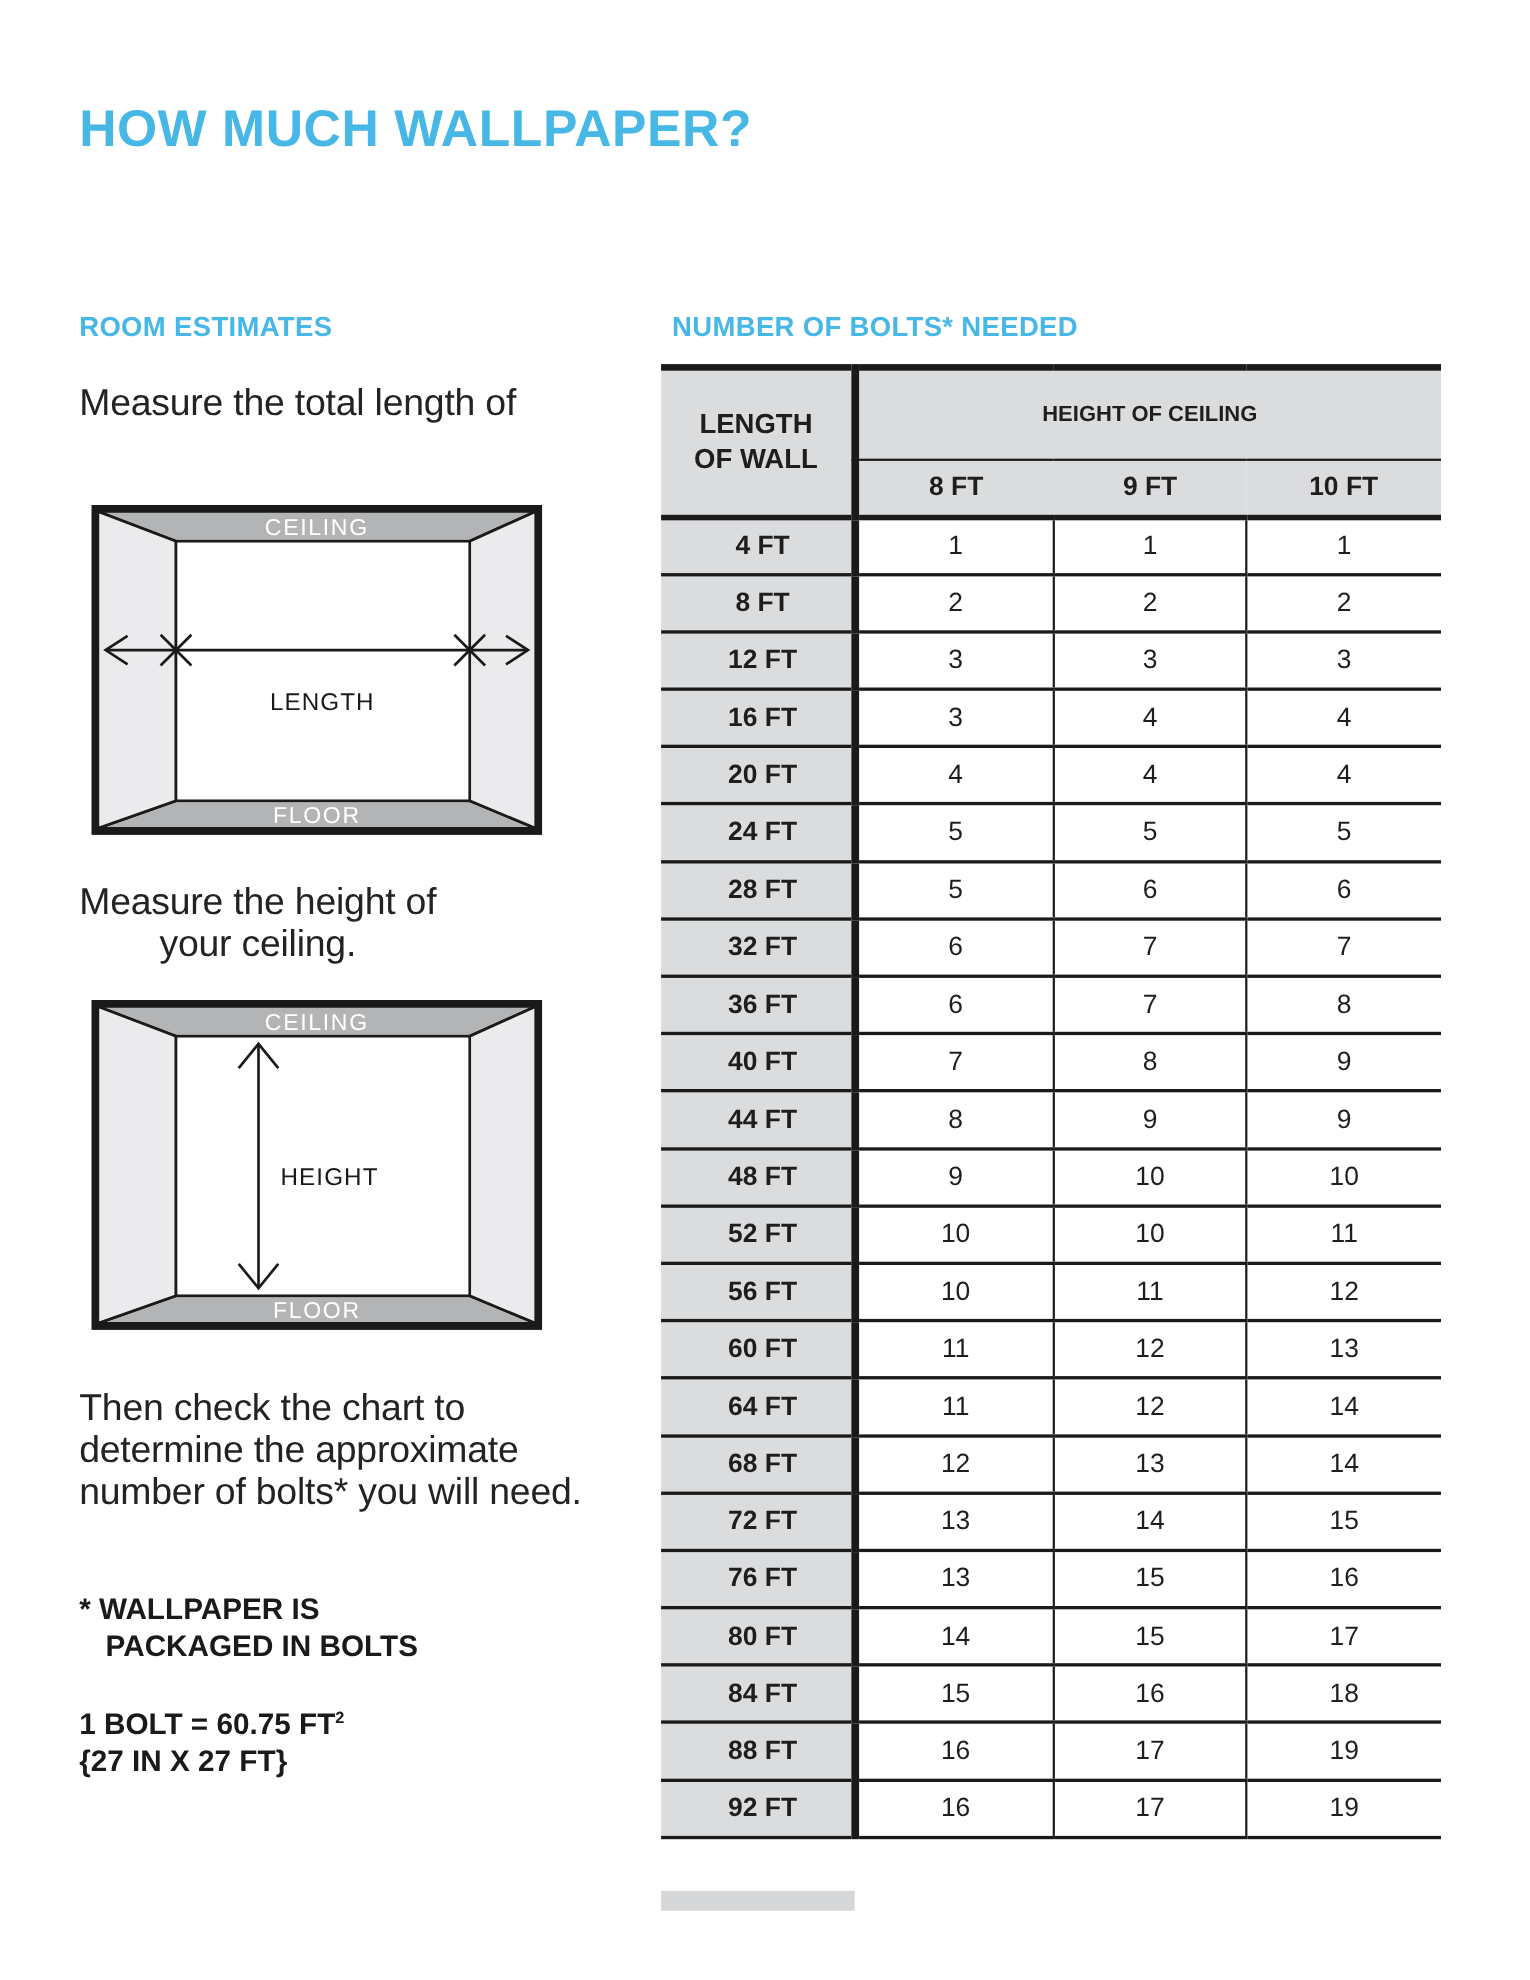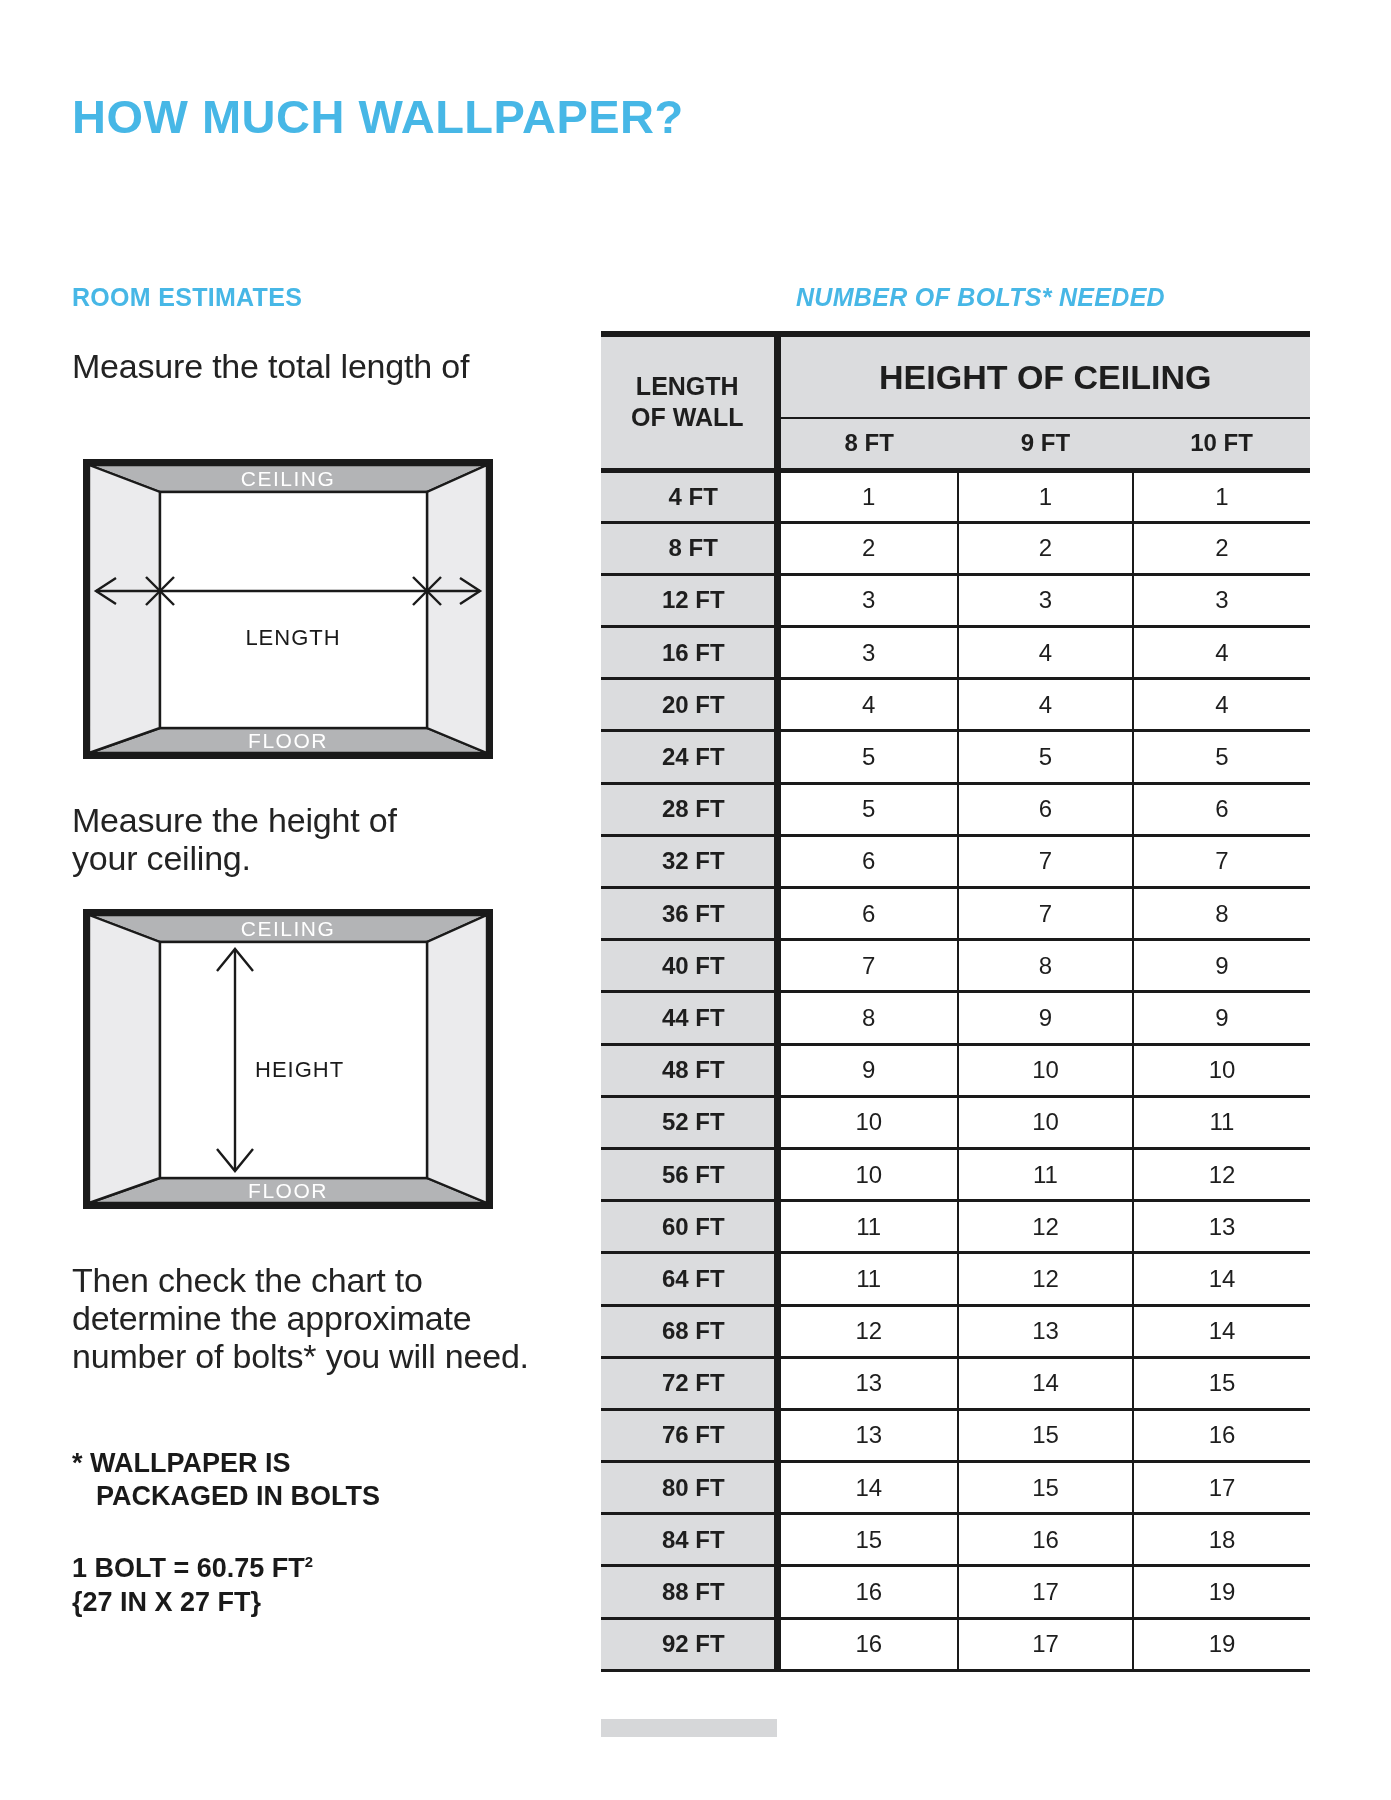--- a/index.html
+++ b/index.html
@@ -12,26 +12,26 @@
   *{margin:0;padding:0;box-sizing:border-box;}
   body{background:#ffffff;font-family:"Liberation Sans",sans-serif;color:var(--ink);}
   .page{position:relative;width:1391px;height:1800px;background:#ffffff;overflow:hidden;margin-top:21px;}
 
   .page-title{position:absolute;left:72px;top:68px;font-size:47px;font-weight:bold;
     color:var(--accent);letter-spacing:.5px;white-space:nowrap;}
 
   .section-title{position:absolute;font-size:25px;font-weight:bold;color:var(--accent);
     letter-spacing:.3px;white-space:nowrap;}
   #room-estimates{left:72px;top:262px;}
-  #bolts-heading{left:626px;top:262px;width:709px;text-align:center;font-style:italic;}
+  #bolts-heading{left:611px;top:262px;width:709px;}
 
   .para{position:absolute;left:72px;font-size:34px;line-height:38px;color:#232323;
     letter-spacing:-.2px;}
   #para1{top:326px;}
-  #para2{top:780px;}
+  #para2{top:780px;text-align:center;}
   #para3{top:1240px;}
 
   .diagram{position:absolute;left:83px;width:410px;height:300px;}
   #diagram-length{top:438px;}
   #diagram-height{top:888px;}
 
   .footnote{position:absolute;left:72px;top:1426px;font-size:27px;font-weight:bold;
     line-height:33px;color:#1a1a1a;}
   .footnote .indent{padding-left:24px;}
   .boltspec{position:absolute;left:72px;top:1524px;font-size:27px;font-weight:bold;
@@ -41,21 +41,21 @@
   
   .gray-strip{position:absolute;left:601px;top:1698px;width:176px;height:18px;
     background:#D6D7D9;}
   table.bolts{position:absolute;left:601px;top:310px;width:709px;border-collapse:collapse;
     table-layout:fixed;}
   table.bolts th,table.bolts td{padding:0;text-align:center;vertical-align:middle;
     color:var(--ink);}
   th.corner{background:var(--cell-gray);font-size:25px;font-weight:bold;line-height:31px;
     border-top:6px solid #1a1a1a;border-right:7px solid #1a1a1a;
     border-bottom:5px solid #1a1a1a;}
-  th.group{background:var(--cell-gray);font-size:34px;font-weight:bold;height:84px;
+  th.group{background:var(--cell-gray);font-size:20px;font-weight:bold;height:84px;
     border-top:6px solid #1a1a1a;border-bottom:2px solid #1a1a1a;}
   tr.subhead th{background:var(--cell-gray);font-size:24px;font-weight:bold;height:52px;
     border-bottom:5px solid #1a1a1a;}
   tbody td{height:52.2px;font-size:24px;border-bottom:3px solid #1a1a1a;background:#fff;}
   tbody td.rowlabel{background:var(--cell-gray);font-weight:bold;
     border-right:7px solid #1a1a1a;padding-left:12px;}
   tbody td.c1,tbody td.c2{border-left:2px solid #1a1a1a;}
 
   svg text{font-family:"Liberation Sans",sans-serif;}
 </style>

